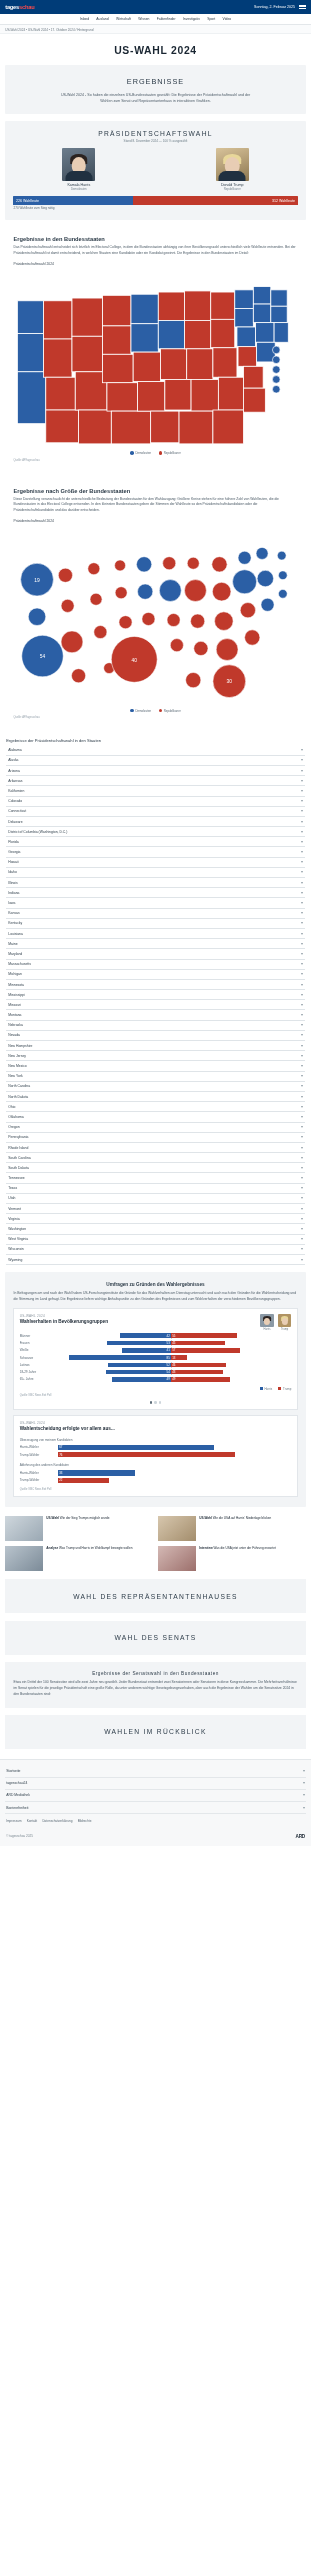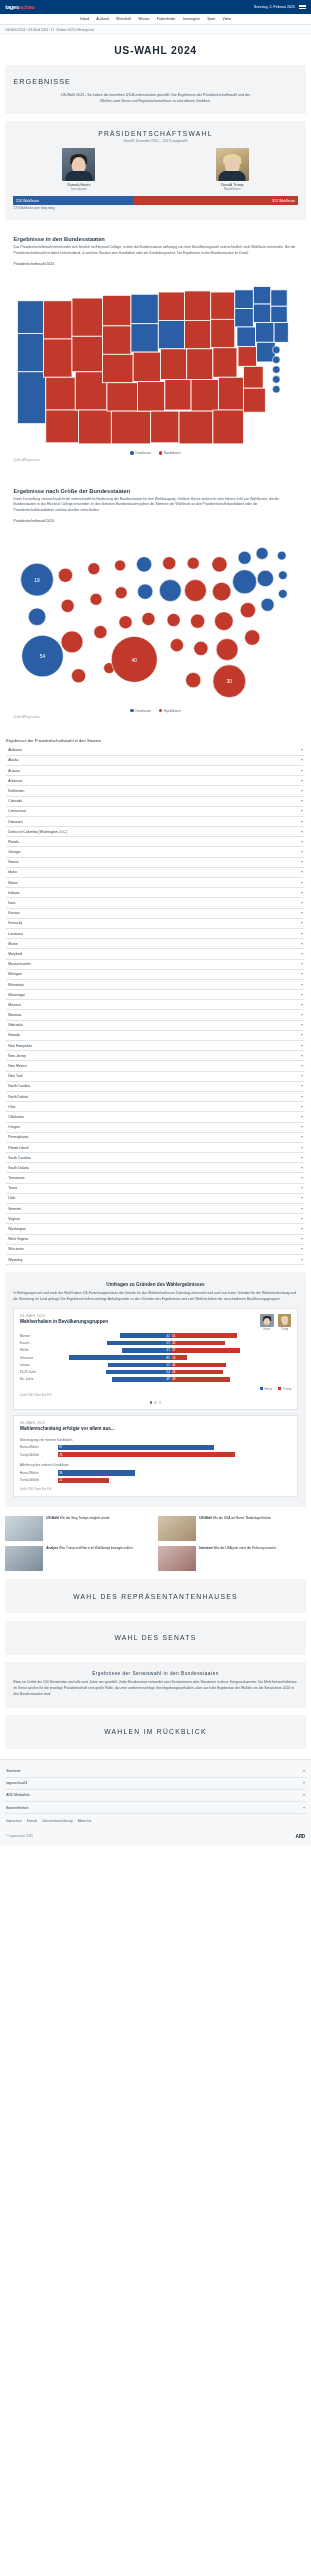--- a/index.html
+++ b/index.html
@@ -63,21 +63,21 @@
 
   .section {
     background: #f2f4f6;
     margin: 0 5.2px 7.3px 5.2px;
     padding: 9.3px 8.3px;
     border-radius: 1px;
   }
   .section-white { background: #fff; }
 
   .section-head {
-    text-align: left;
+    text-align: center;
     font-size: 7.3px;
     letter-spacing: 1px;
     color: #2b3a47;
     padding: 3.1px 0 6.2px 0;
   }
   .section-sub {
     font-size: 3.6px;
     line-height: 1.7;
     color: #4b5a66;
     text-align: center;

